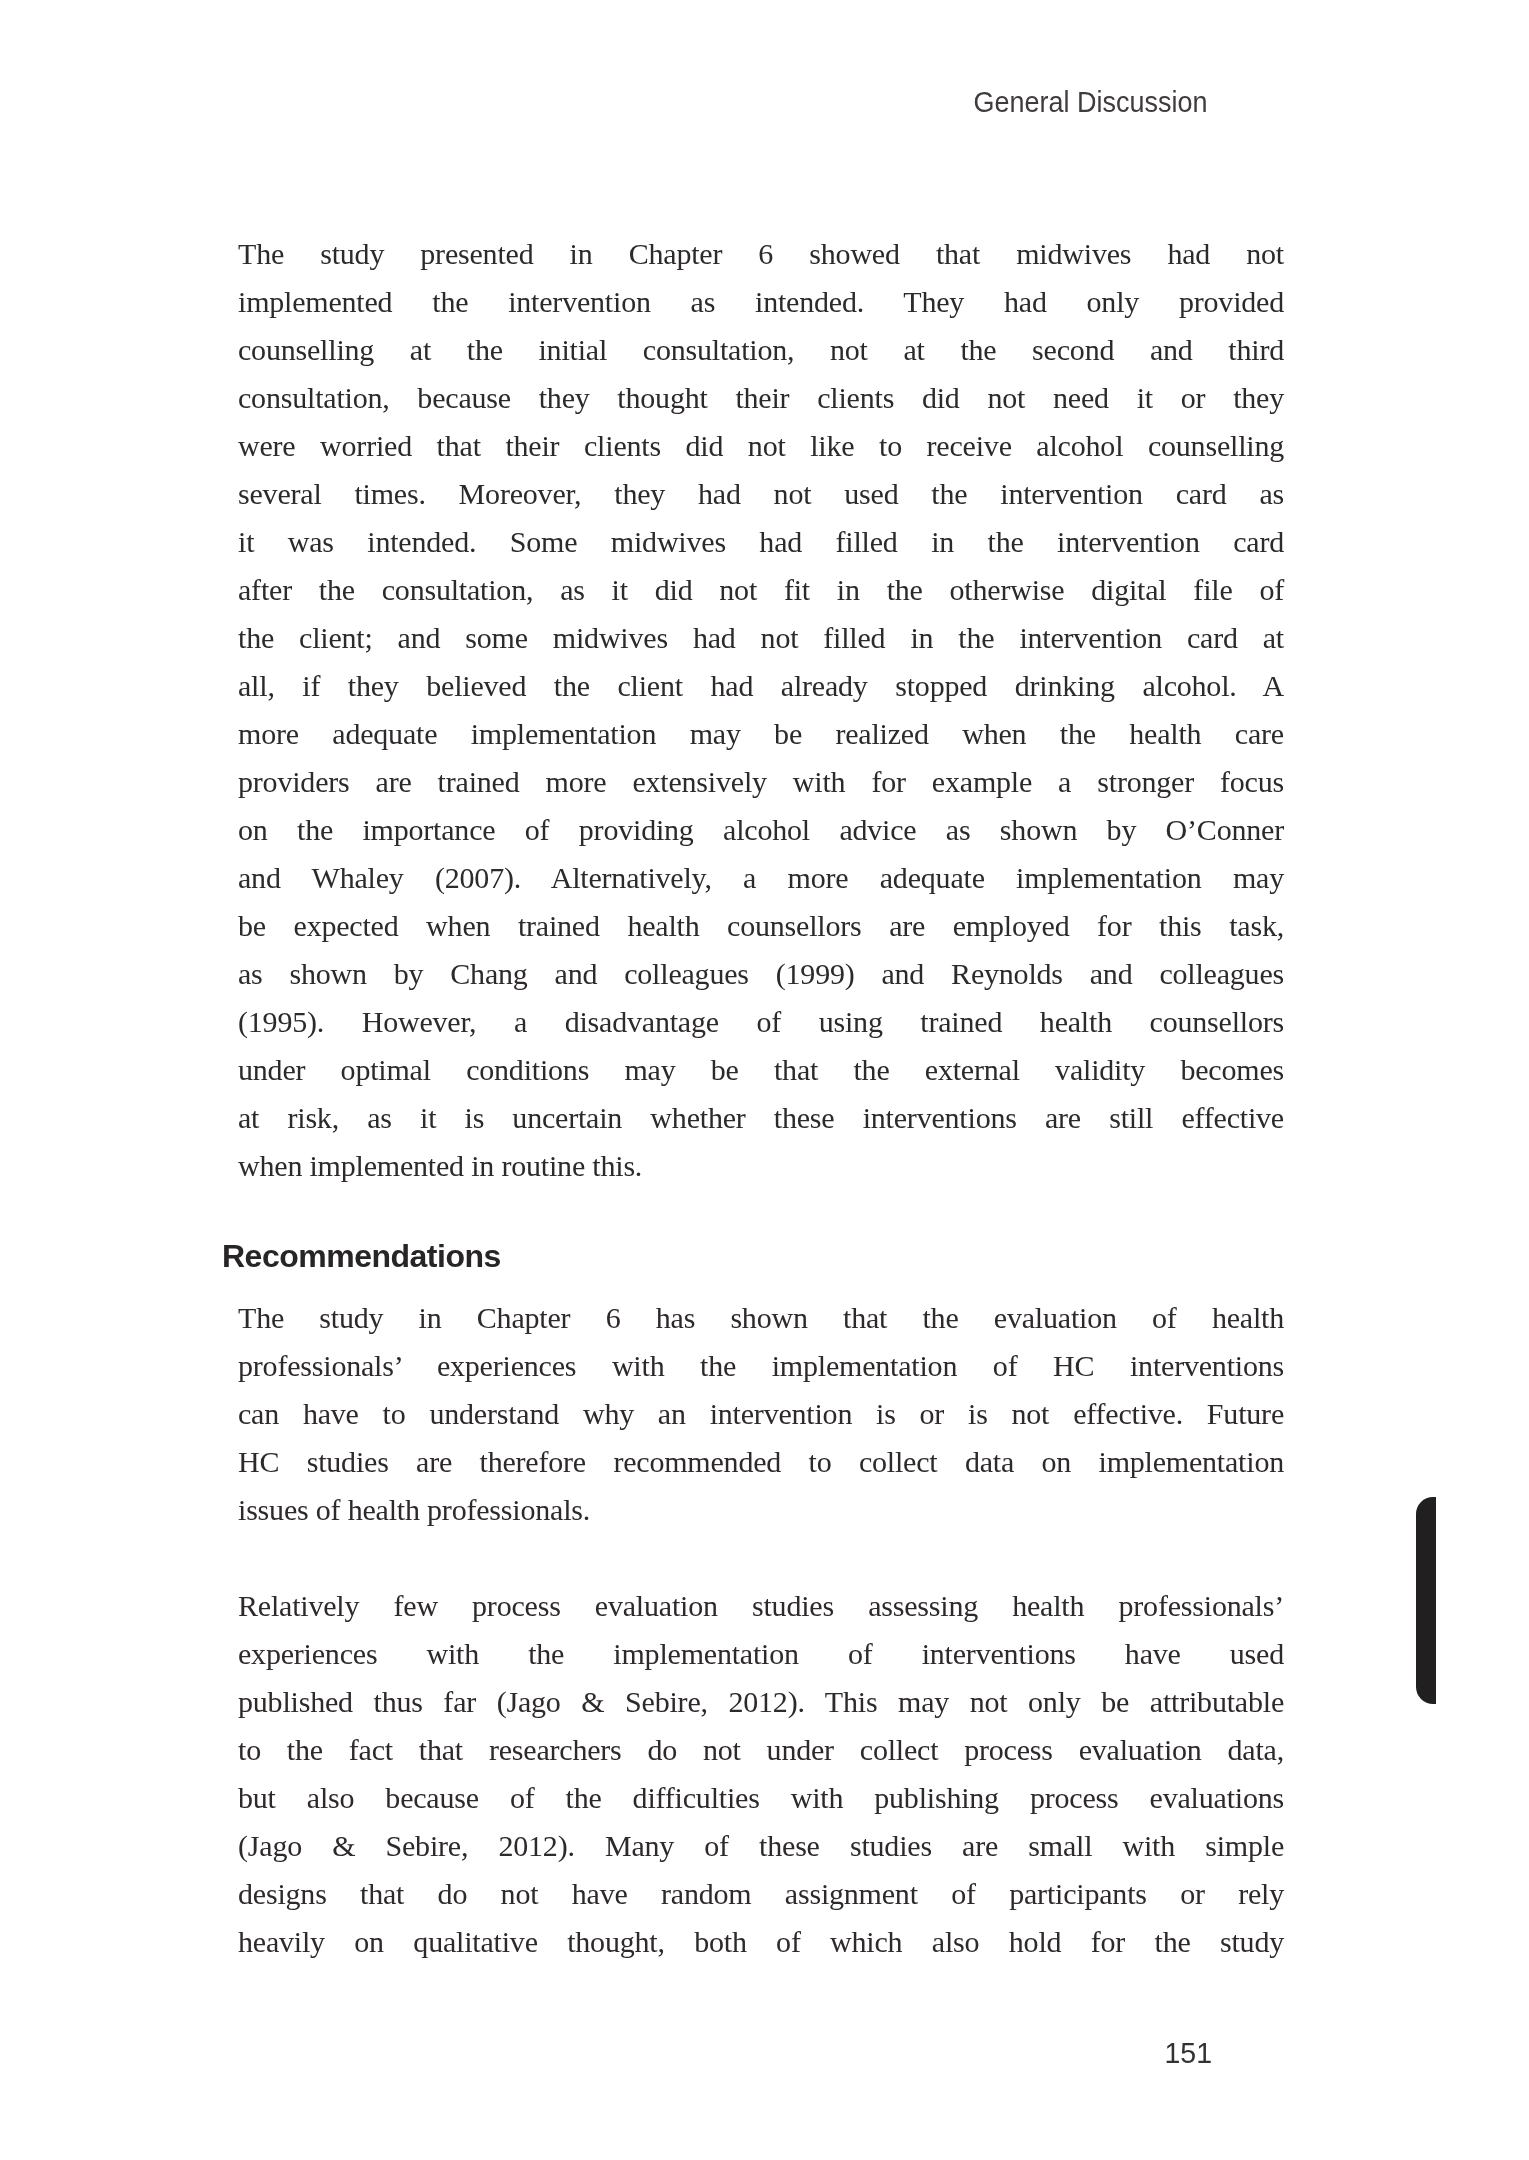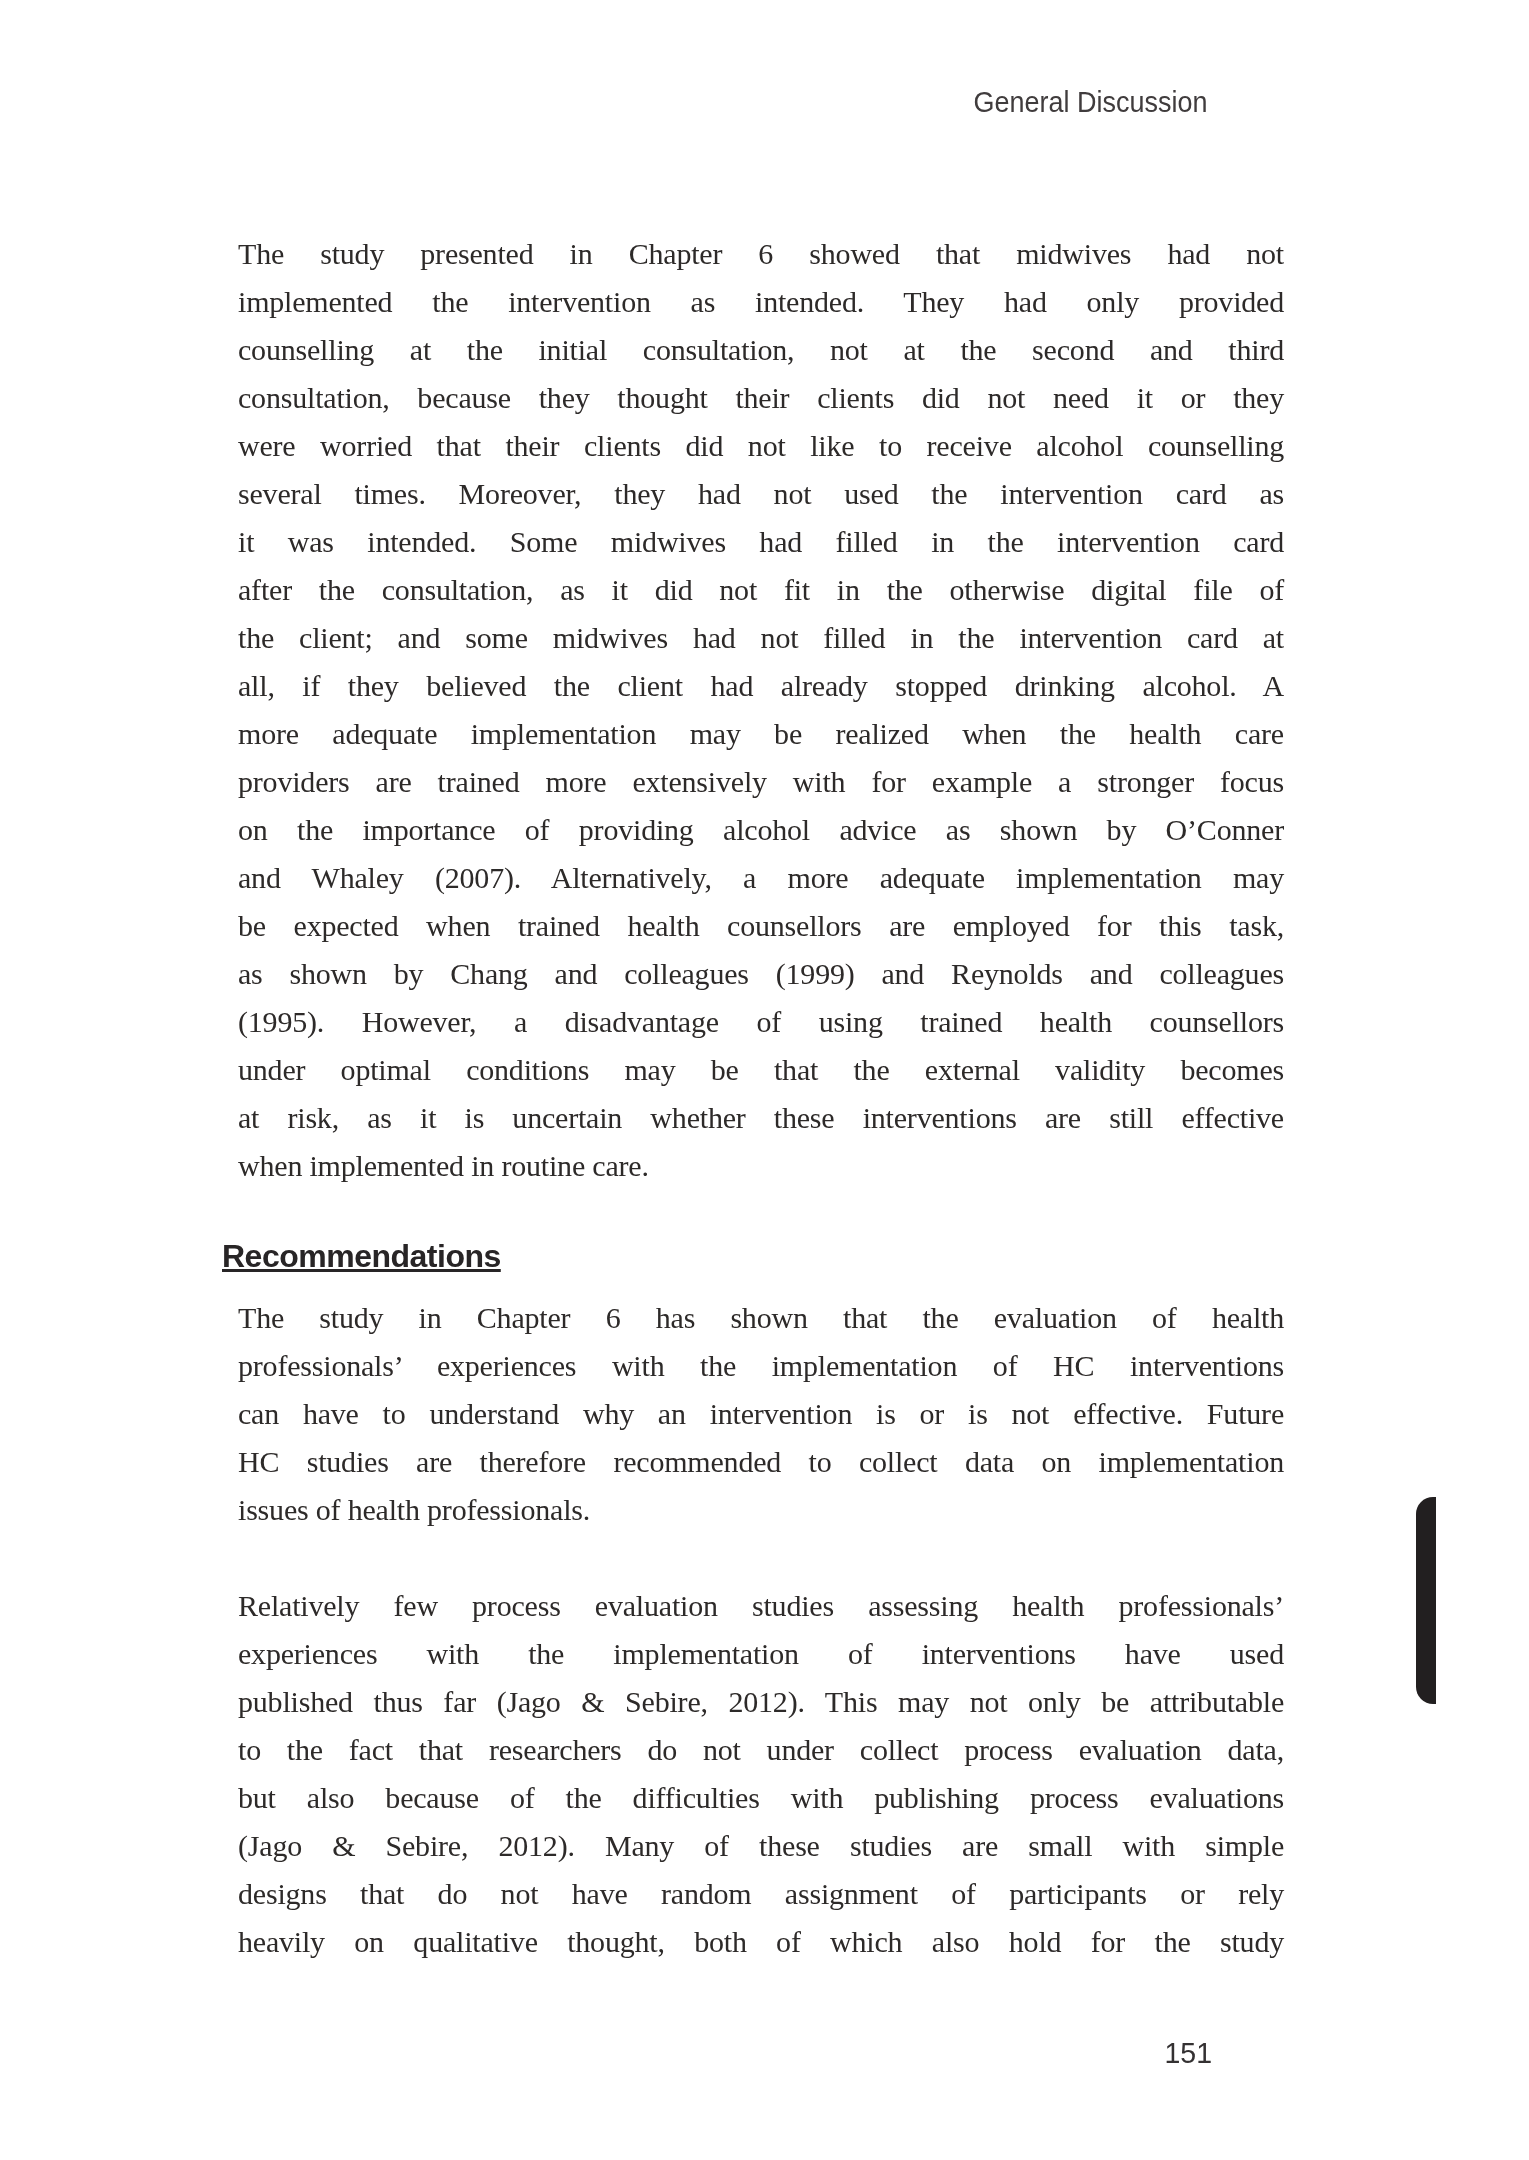--- a/index.html
+++ b/index.html
@@ -42,21 +42,20 @@
     text-align-last: left;
   }
   .section-heading {
     margin: 44px 0 8px 0;
     font-family: "Liberation Sans", sans-serif;
     font-weight: bold;
     font-size: 32px;
     line-height: 44px;
     letter-spacing: -0.5px;
     color: #282526;
-    text-decoration: underline;
   }
   .para3 { margin-top: 48px; }
   .chapter-number {
     position: absolute;
     left: 1422px;
     top: 1512px;
     font-family: "Liberation Sans", sans-serif;
     font-size: 150px;
     line-height: 150px;
     color: #221f20;
@@ -104,21 +103,21 @@
         <div class="line">all, if they believed the client had already stopped drinking alcohol. A</div>
         <div class="line">more adequate implementation may be realized when the health care</div>
         <div class="line">providers are trained more extensively with for example a stronger focus</div>
         <div class="line">on the importance of providing alcohol advice as shown by O’Conner</div>
         <div class="line">and Whaley (2007). Alternatively, a more adequate implementation may</div>
         <div class="line">be expected when trained health counsellors are employed for this task,</div>
         <div class="line">as shown by Chang and colleagues (1999) and Reynolds and colleagues</div>
         <div class="line">(1995). However, a disadvantage of using trained health counsellors</div>
         <div class="line">under optimal conditions may be that the external validity becomes</div>
         <div class="line">at risk, as it is uncertain whether these interventions are still effective</div>
-        <div class="line last">when implemented in routine care.</div>
+        <div class="line last">when implemented in routine this.</div>
       </div>
 
     <h2 class="section-heading">Recommendations</h2>
 
     <div class="paragraph">
         <div class="line">The study in Chapter 6 has shown that the evaluation of health</div>
         <div class="line">professionals’ experiences with the implementation of HC interventions</div>
         <div class="line">can have to understand why an intervention is or is not effective. Future</div>
         <div class="line">HC studies are therefore recommended to collect data on implementation</div>
         <div class="line last">issues of health professionals.</div>

